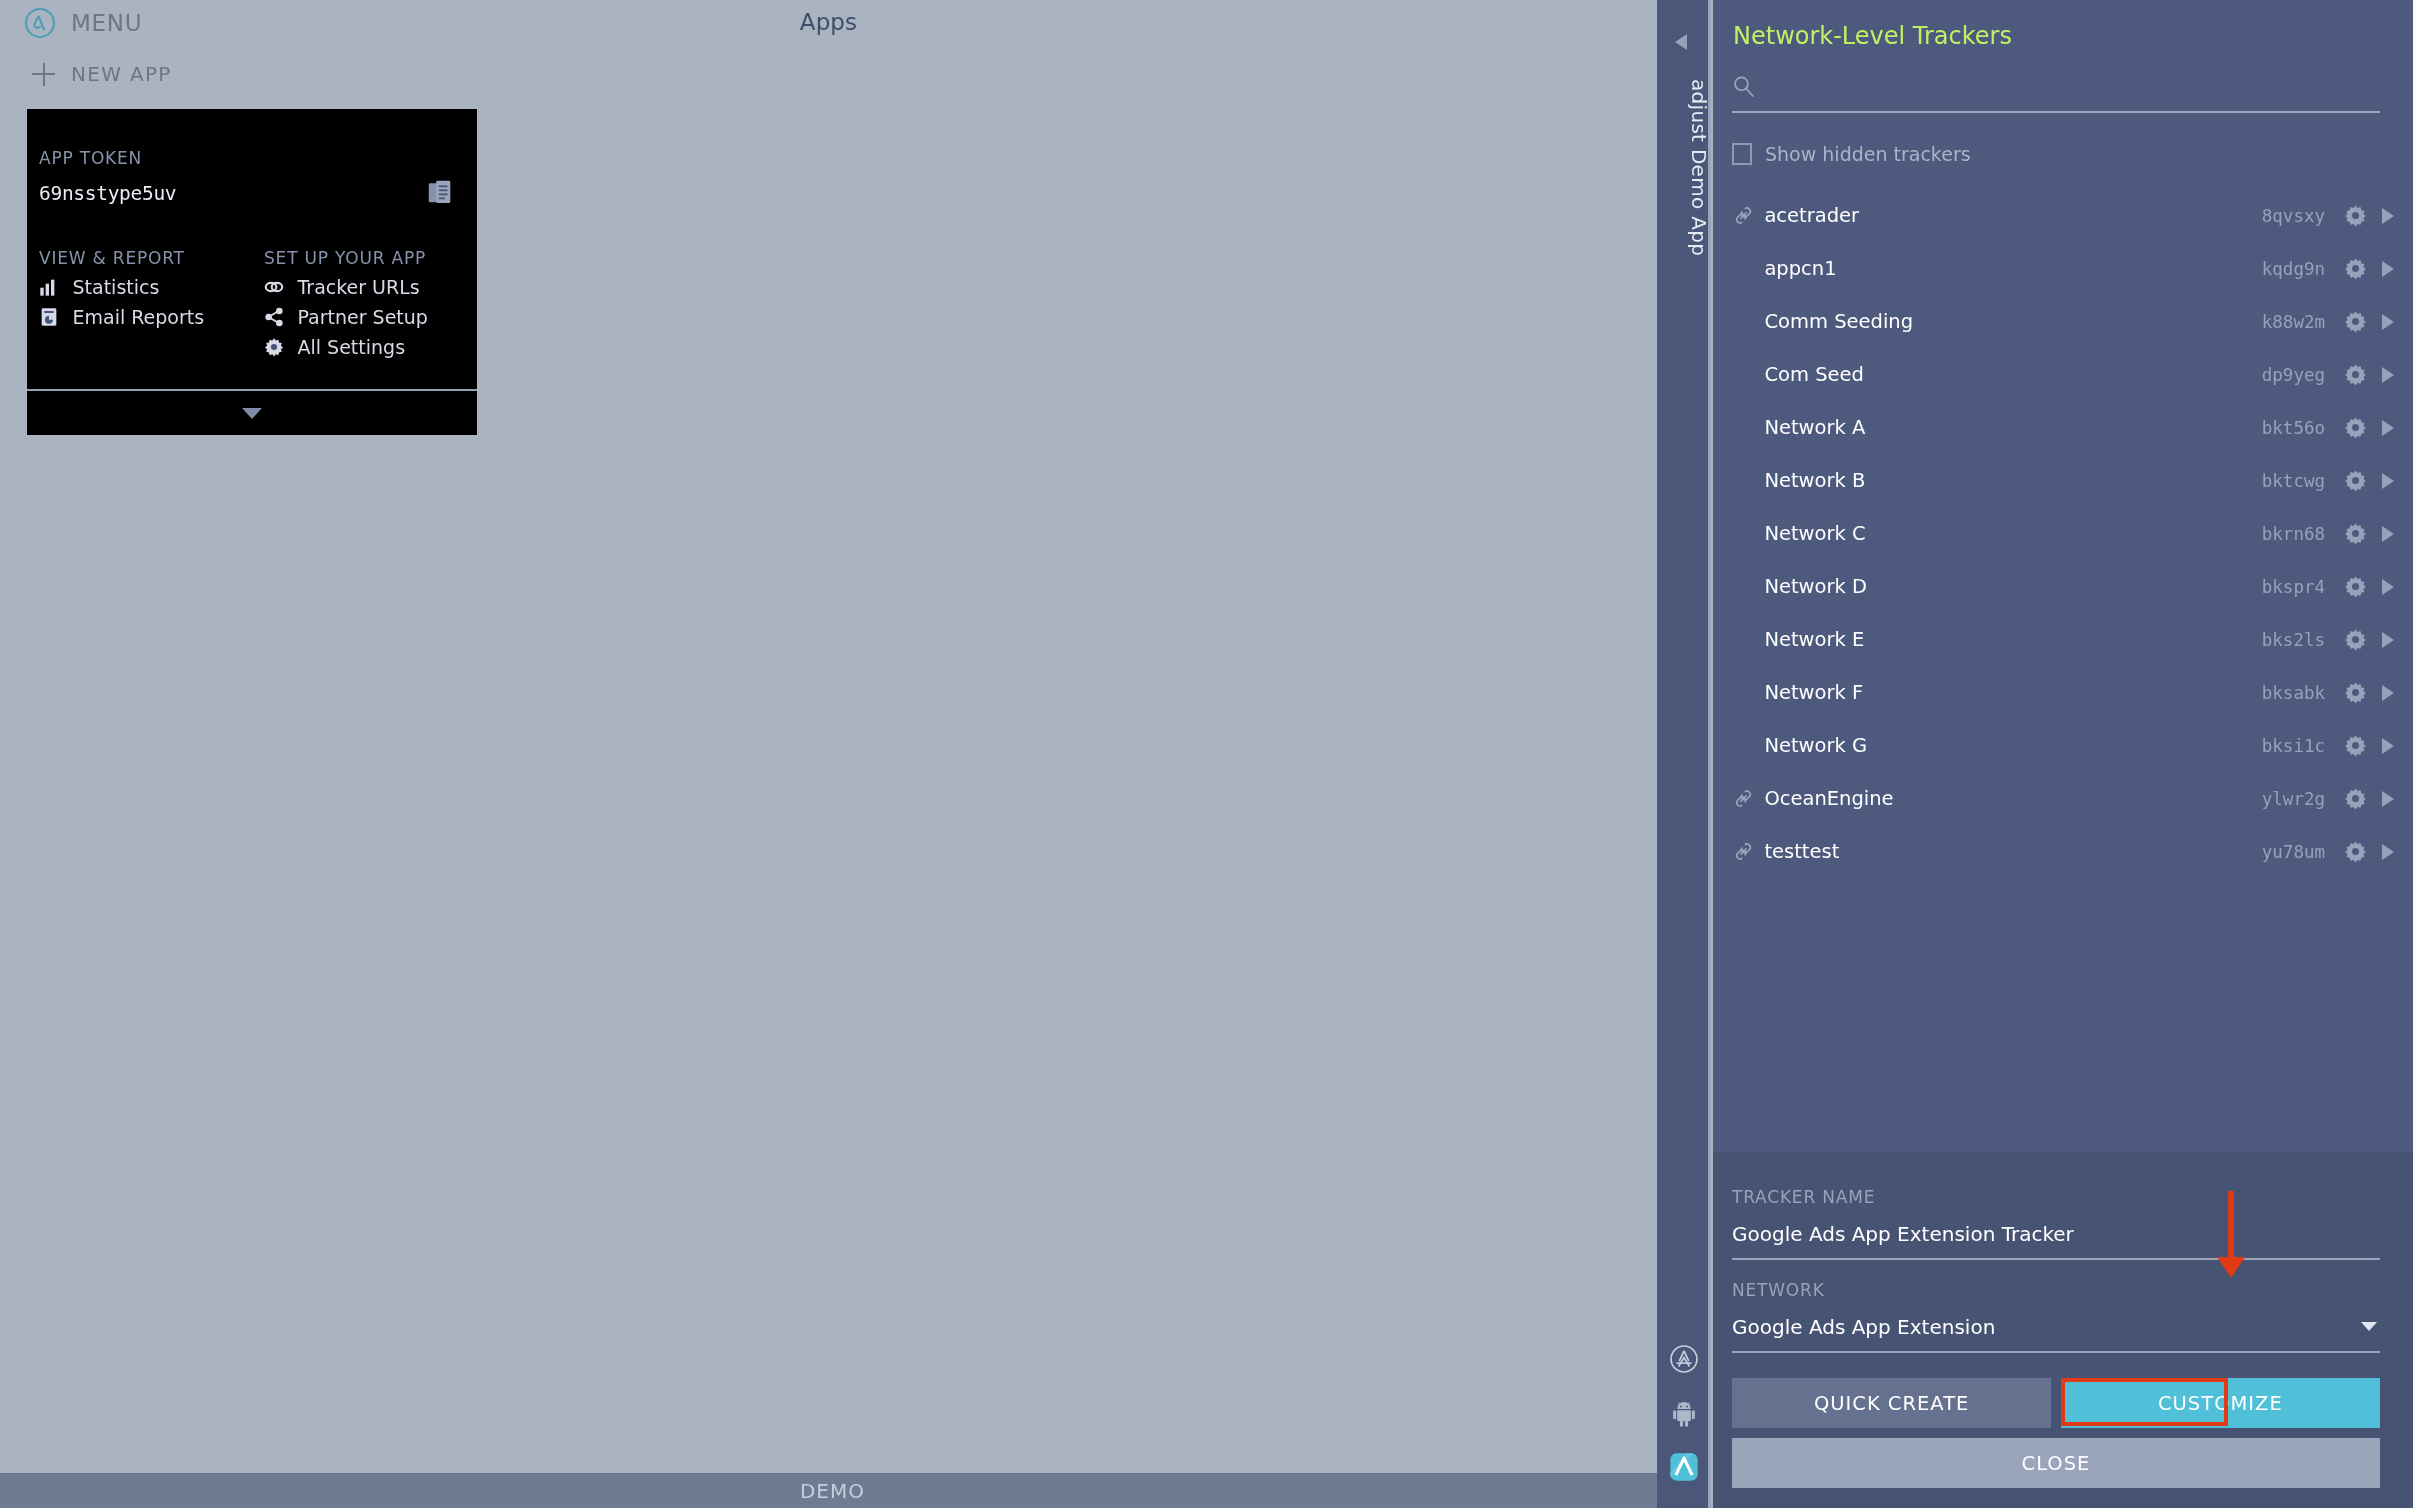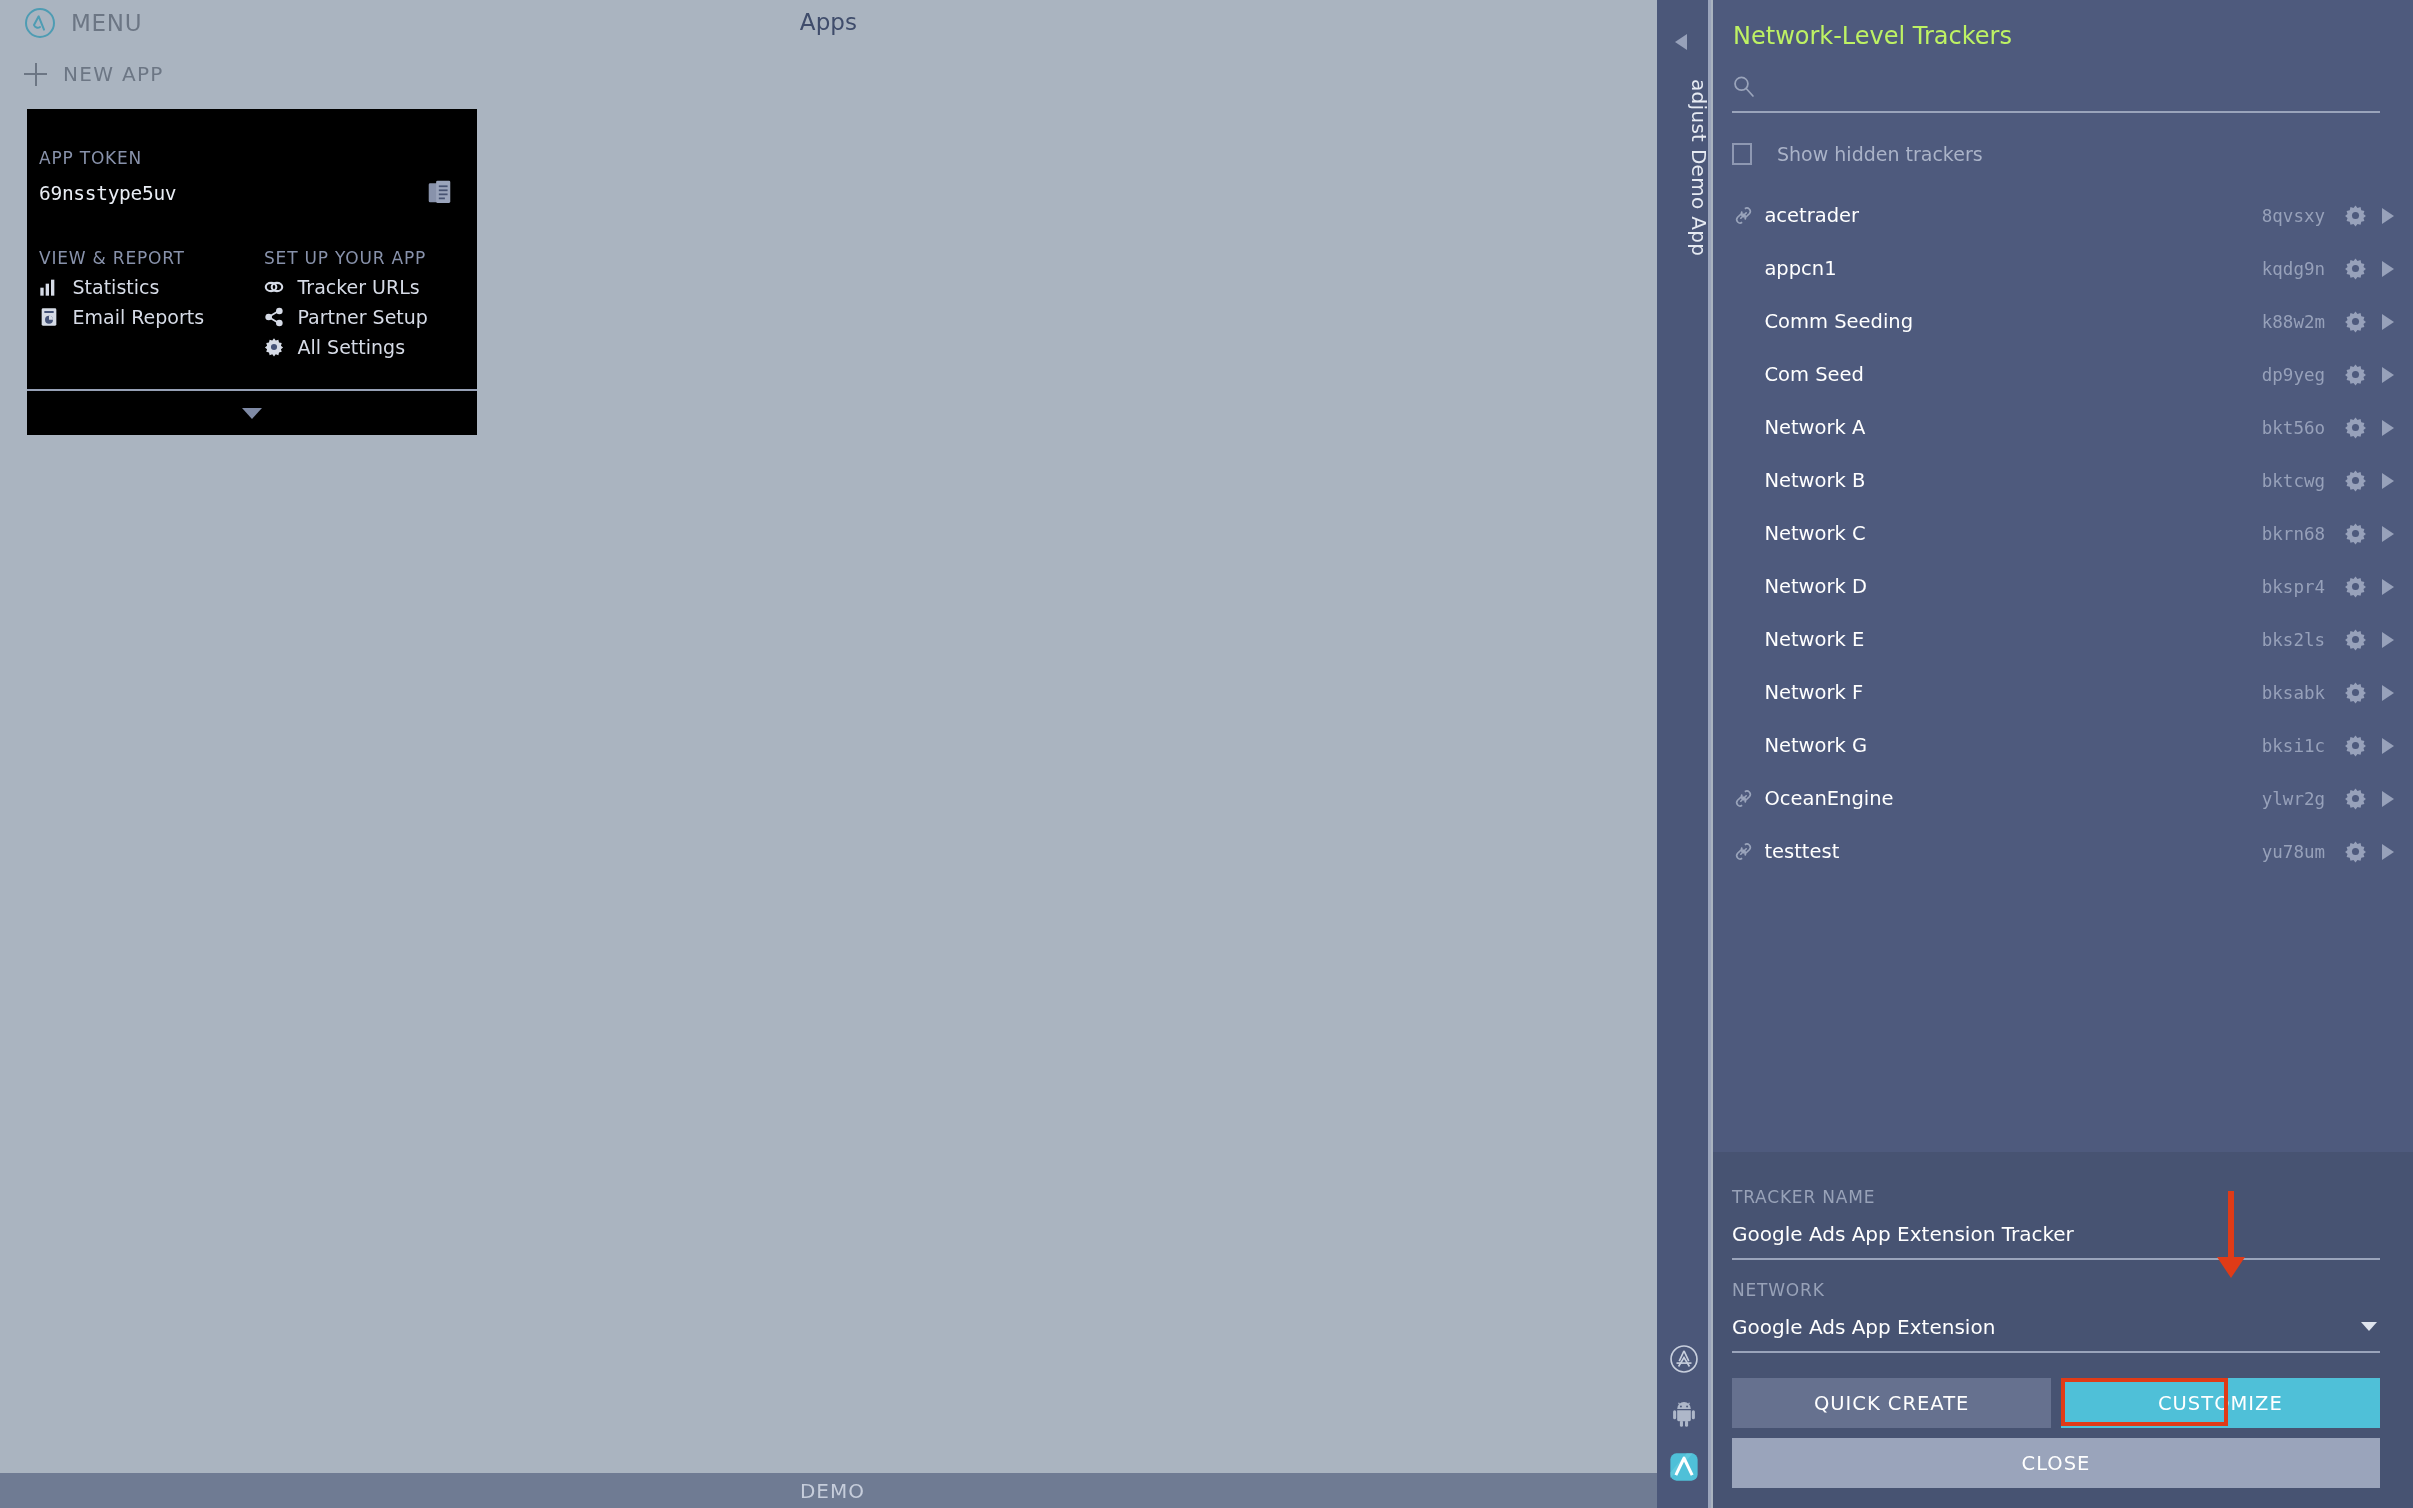--- a/index.html
+++ b/index.html
@@ -23,21 +23,21 @@
     font-size: 23px; color: #3f4c6b; letter-spacing: 0.1px;
   }
   .menu-row {
     position: absolute; left: 24px; top: 6.7px;
     display: flex; align-items: center; gap: 15px;
   }
   .adjust-logo { width: 32px; height: 32px; display:block; }
   .menu-label { font-size: 23px; color: #6c7684; letter-spacing: 0.7px; }
 
   .newapp-row {
-    position: absolute; left: 24px; top: 62px;
+    position: absolute; left: 32px; top: 62px;
     display: flex; align-items: center; gap: 16px;
   }
   .plus-icon {
     width: 23px; height: 23px; position: relative; display:block;
   }
   .plus-icon:before, .plus-icon:after {
     content:""; position:absolute; background:#6c7684;
   }
   .plus-icon:before { left:0; top:10.8px; width:23px; height:2px; }
   .plus-icon:after  { top:0; left:10.8px; height:23px; width:2px; }
@@ -131,21 +131,21 @@
   .search-input {
     width:100%; background:transparent; border:0;
     border-bottom:2px solid #9aa4bb;
     padding:0 0 13.5px 35px; color:#ffffff;
     font-family:"DejaVu Sans", sans-serif; font-size:19px; outline:none;
   }
   .search-input::placeholder { color:#8e98b2; }
 
   .checkbox-row {
     position:absolute; left:19px; top:143px;
-    display:flex; align-items:center; gap:25px;
+    display:flex; align-items:center; gap:13px;
   }
   .cbox {
     width:20px; height:21.5px; border:2px solid #8e98b2; background:transparent;
   }
   .cbox-label { font-size:19px; color:#aab3c8; }
 
   
   .tracker-list {
     position:absolute; left:0; top:189px; width:700px; height:956px;
     overflow:hidden;

